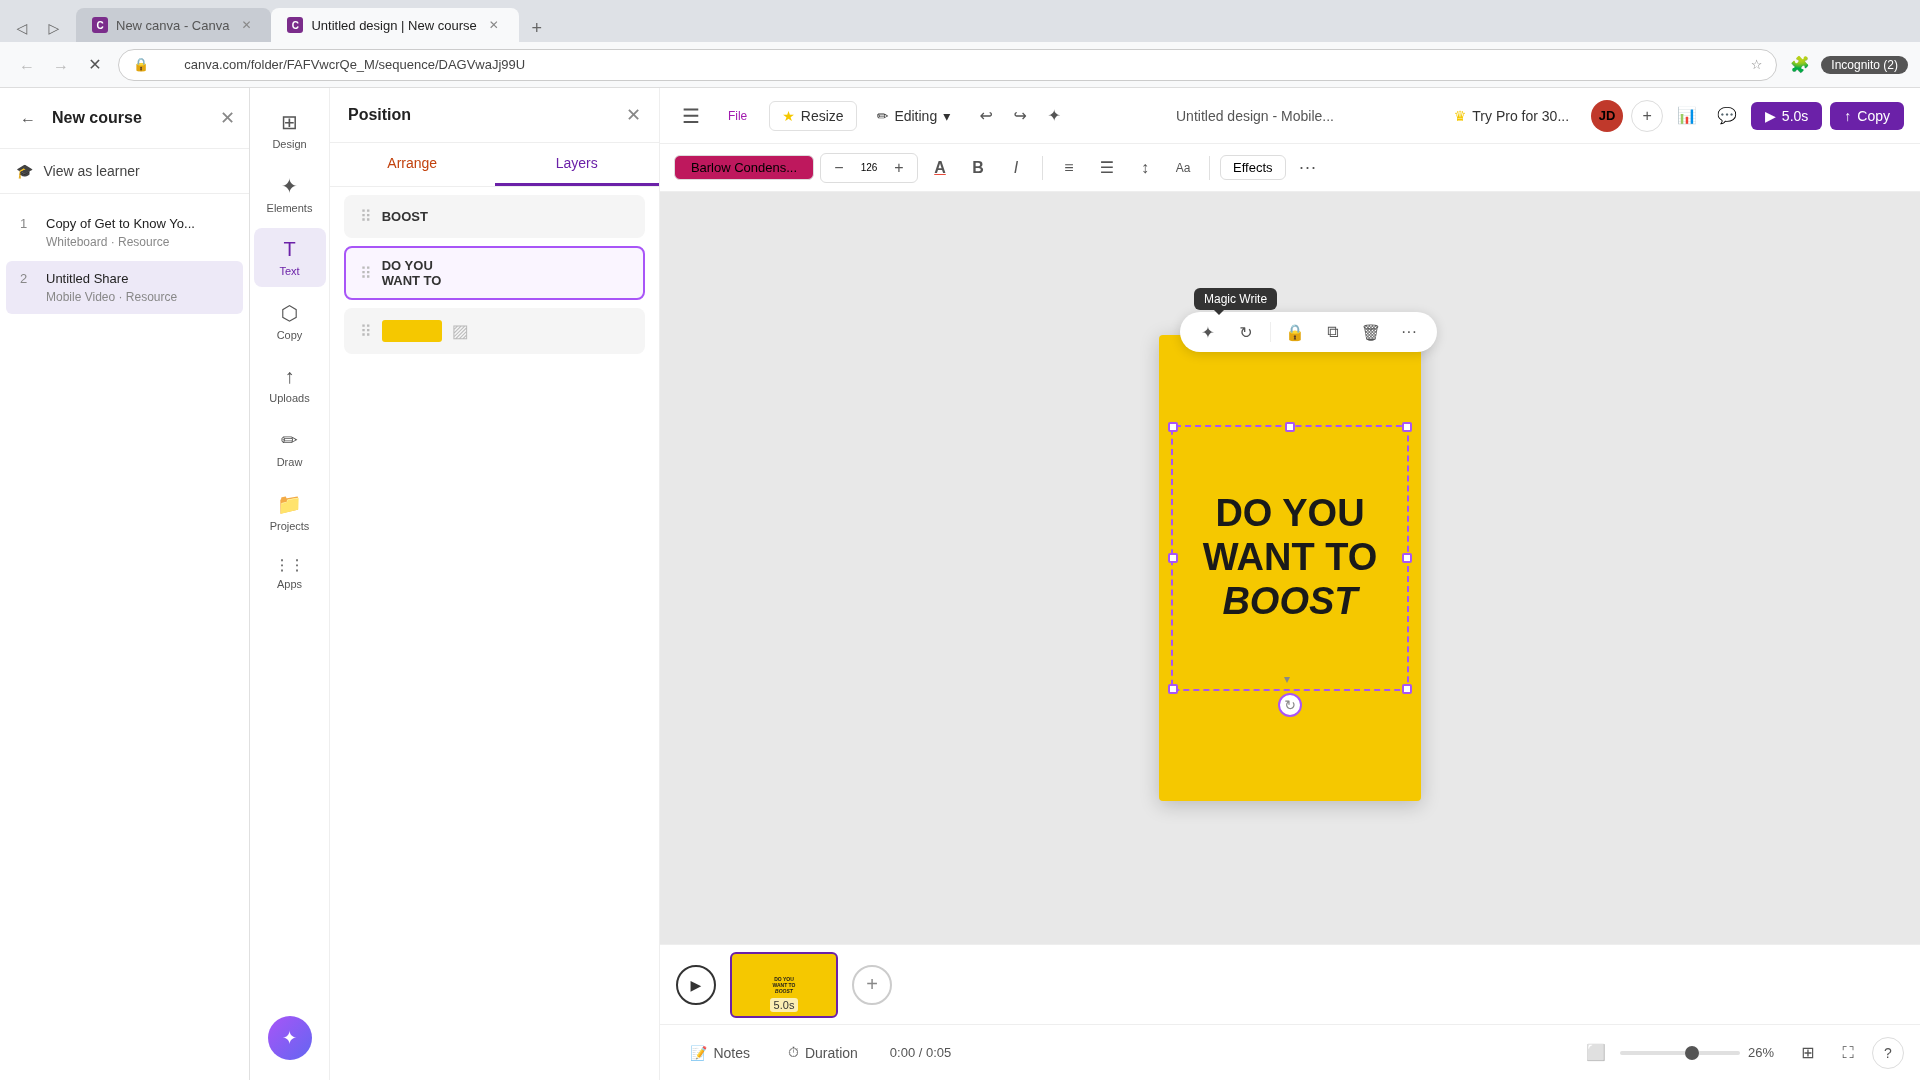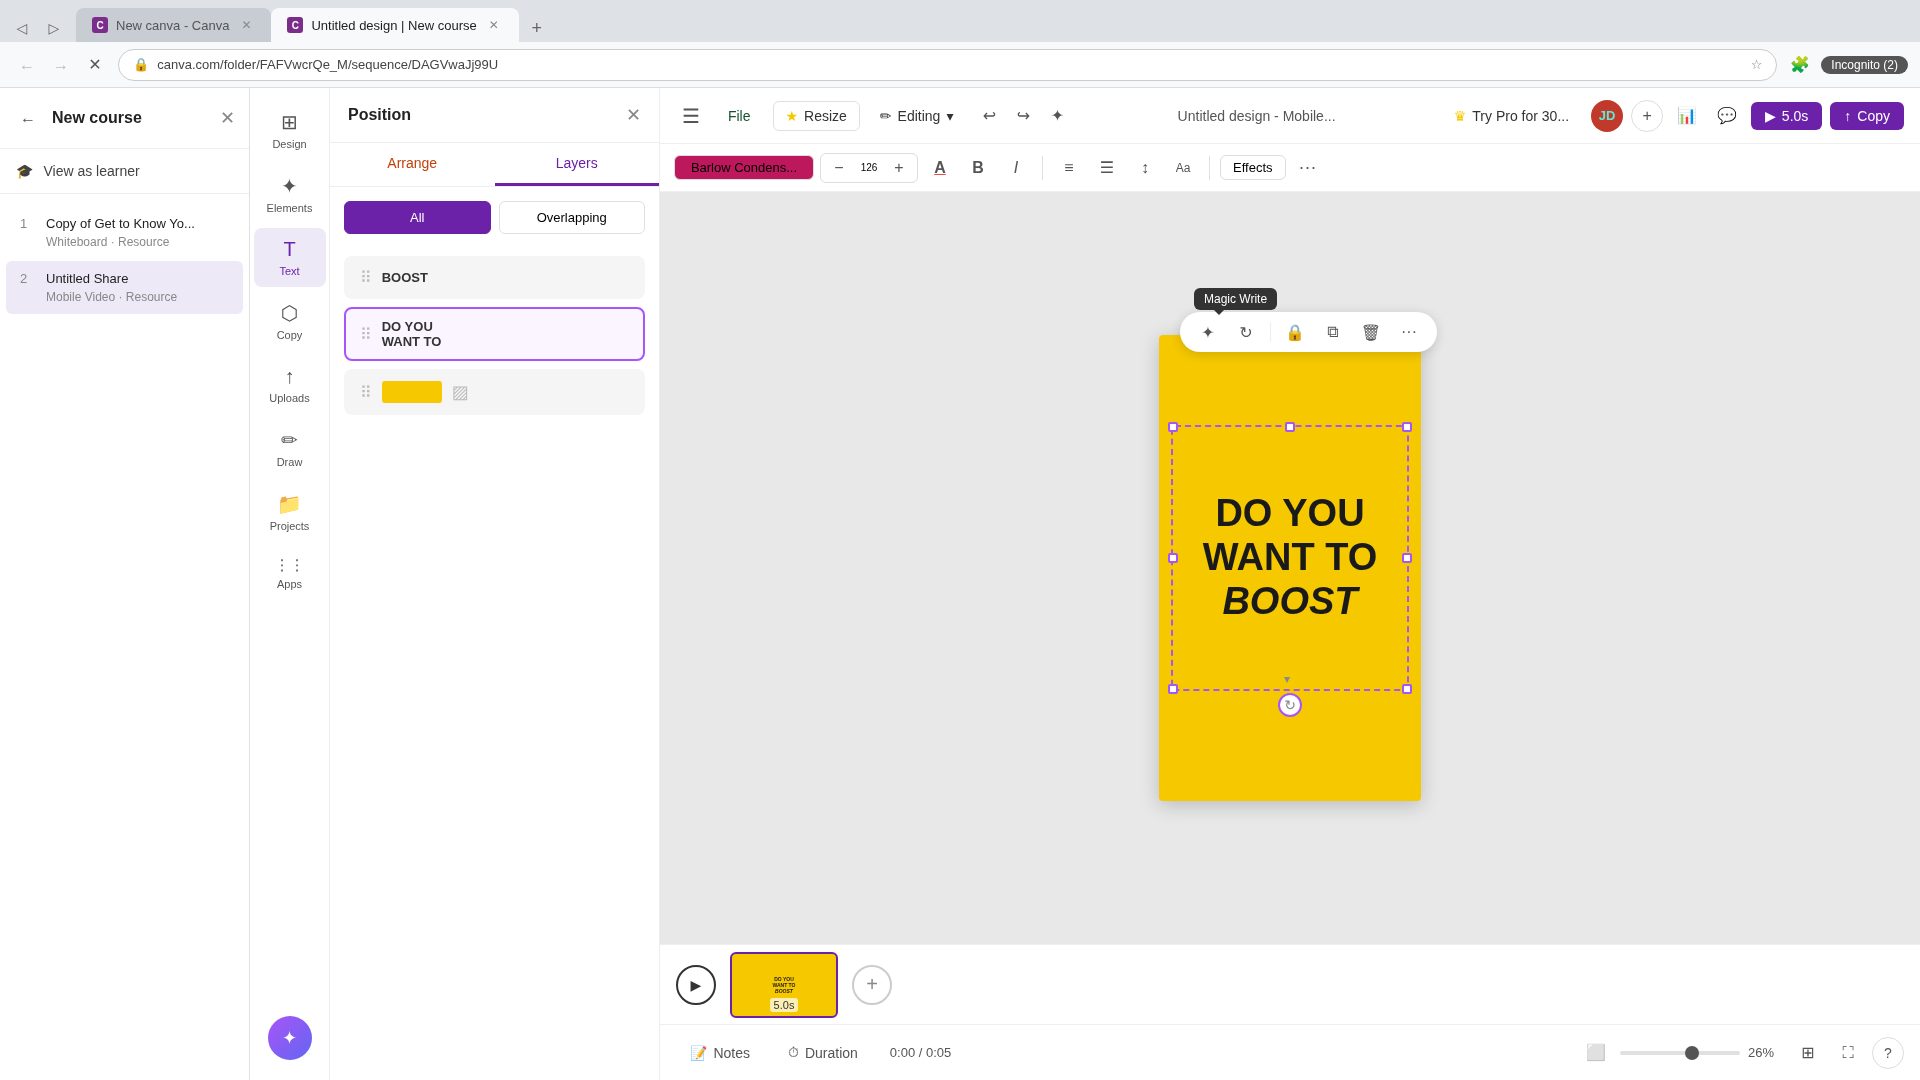--- a/index.html
+++ b/index.html
@@ -16,21 +16,21 @@
     .tab-close { margin-left: auto; color: #888; font-size: 12px; cursor: pointer; width: 18px; height: 18px; display: flex; align-items: center; justify-content: center; border-radius: 50%; }
     .tab-new { width: 28px; height: 28px; display: flex; align-items: center; justify-content: center; color: #666; font-size: 18px; cursor: pointer; margin-left: 4px; }
     .tab-nav-icons { display: flex; align-items: center; gap: 4px; padding: 0 8px; }
     .nav-icon { width: 28px; height: 28px; display: flex; align-items: center; justify-content: center; color: #666; font-size: 14px; cursor: pointer; border-radius: 50%; }
 
     .address-bar-row { background: #f8f9fa; height: 46px; display: flex; align-items: center; padding: 0 12px; gap: 8px; border-bottom: 1px solid #ddd; }
     .nav-buttons { display: flex; gap: 4px; }
     .nav-btn { width: 30px; height: 30px; border-radius: 50%; border: none; background: transparent; cursor: pointer; color: #555; font-size: 16px; display: flex; align-items: center; justify-content: center; }
     .nav-btn.disabled { color: #bbb; cursor: default; }
     .address-bar { flex: 1; height: 32px; border: 1px solid #ccc; border-radius: 16px; padding: 0 14px; font-size: 13px; background: #fff; display: flex; align-items: center; color: #444; gap: 8px; }
-    .address-bar-url { flex: 1; }
+    .address-bar-url { flex: 1; margin-left: 27px; }
     .address-bar-icons { display: flex; gap: 6px; align-items: center; color: #888; }
     .browser-right-icons { display: flex; gap: 6px; align-items: center; }
     .browser-icon-btn { width: 30px; height: 30px; border-radius: 50%; border: none; background: transparent; cursor: pointer; color: #555; font-size: 16px; display: flex; align-items: center; justify-content: center; }
     .incognito-badge { background: #555; color: #fff; border-radius: 12px; padding: 2px 10px; font-size: 12px; cursor: pointer; }
 
     
     .main-layout { display: flex; height: calc(1080px - 88px); }
 
     
     .course-panel { width: 250px; background: #fff; border-right: 1px solid #e0e0e0; display: flex; flex-direction: column; flex-shrink: 0; }
@@ -75,30 +75,30 @@
     .layer-yellow { display: flex; align-items: center; gap: 8px; }
     .layer-yellow-rect { width: 60px; height: 22px; background: #f5c800; border-radius: 3px; }
     .layer-stripe { color: #bbb; font-size: 18px; }
 
     
     .canvas-area { flex: 1; display: flex; flex-direction: column; background: #e8e8e8; }
 
     
     .canva-top-bar { height: 56px; background: #fff; border-bottom: 1px solid #eee; display: flex; align-items: center; padding: 0 16px; gap: 8px; }
     .menu-icon { font-size: 20px; color: #555; cursor: pointer; padding: 6px; }
-    .canva-file-btn { padding: 6px 14px; border-radius: 6px; background: transparent; border: none; font-size: 14px; cursor: pointer; color: #14532d; font-weight: 500; }
+    .canva-file-btn { padding: 6px 14px; border-radius: 6px; background: transparent; border: none; font-size: 12px; cursor: pointer; color: #a21caf; font-weight: 500; }
     .resize-btn { display: flex; align-items: center; gap: 6px; padding: 6px 12px; background: #fff; border: 1px solid #e0e0e0; border-radius: 6px; cursor: pointer; color: #333; font-size: 14px; }
     .resize-btn .star { color: #f5c800; }
     .edit-btn { display: flex; align-items: center; gap: 6px; padding: 6px 12px; background: transparent; border: none; border-radius: 6px; cursor: pointer; color: #333; font-size: 14px; }
     .history-btns { display: flex; gap: 2px; }
     .hist-btn { width: 32px; height: 32px; border-radius: 6px; border: none; background: transparent; cursor: pointer; color: #555; font-size: 16px; display: flex; align-items: center; justify-content: center; }
     .design-title { flex: 1; text-align: center; font-size: 14px; color: #555; }
     .try-pro-btn { display: flex; align-items: center; gap: 6px; padding: 6px 14px; background: transparent; border: none; border-radius: 6px; cursor: pointer; color: #333; font-size: 14px; }
     .try-pro-icon { color: #f5c800; }
-    .avatar { width: 32px; height: 32px; border-radius: 50%; background: #c0392b; display: flex; align-items: center; justify-content: center; color: #5eead4; font-weight: bold; font-size: 13px; }
+    .avatar { width: 32px; height: 32px; border-radius: 50%; background: #c0392b; display: flex; align-items: center; justify-content: center; color: #000000; font-weight: bold; font-size: 13px; }
     .add-person-btn { width: 32px; height: 32px; border-radius: 50%; border: 1px solid #ddd; background: transparent; cursor: pointer; font-size: 16px; display: flex; align-items: center; justify-content: center; color: #555; }
     .analytics-btn { width: 32px; height: 32px; border-radius: 6px; border: none; background: transparent; cursor: pointer; font-size: 16px; display: flex; align-items: center; justify-content: center; color: #555; }
     .comment-btn { width: 32px; height: 32px; border-radius: 6px; border: none; background: transparent; cursor: pointer; font-size: 16px; display: flex; align-items: center; justify-content: center; color: #555; }
     .present-btn { display: flex; align-items: center; gap: 6px; padding: 6px 14px; background: #6b21a8; border: none; border-radius: 6px; cursor: pointer; color: #fff; font-size: 14px; }
     .share-btn { display: flex; align-items: center; gap: 6px; padding: 6px 14px; background: #6b21a8; border: none; border-radius: 6px; cursor: pointer; color: #fff; font-size: 14px; }
 
     
     .text-format-bar { height: 48px; background: #fff; border-bottom: 1px solid #eee; display: flex; align-items: center; padding: 0 14px; gap: 6px; }
     .font-selector { padding: 4px 10px; border: 1px solid #ddd; border-radius: 6px; font-size: 13px; background: #be185d; cursor: pointer; min-width: 140px; }
     .font-size-control { display: flex; align-items: center; gap: 4px; border: 1px solid #ddd; border-radius: 6px; padding: 2px 6px; }
@@ -267,24 +267,20 @@
 
   <div class="position-panel">
     <div class="position-panel-header">
       <span class="position-panel-title">Position</span>
       <button class="position-close">✕</button>
     </div>
     <div class="position-tabs">
       <div class="pos-tab">Arrange</div>
       <div class="pos-tab active">Layers</div>
     </div>
-    <div class="pos-filter">
-      <button class="pos-filter-btn active">All</button>
-      <button class="pos-filter-btn">Overlapping</button>
-    </div>
     <div class="layers-list">
 
       <div class="layer-item">
         <span class="layer-drag">⠿</span>
         <span class="layer-name">BOOST</span>
       </div>
 
       <div class="layer-item selected">
         <span class="layer-drag">⠿</span>
         <span class="layer-name">DO YOU<br>WANT TO</span>

